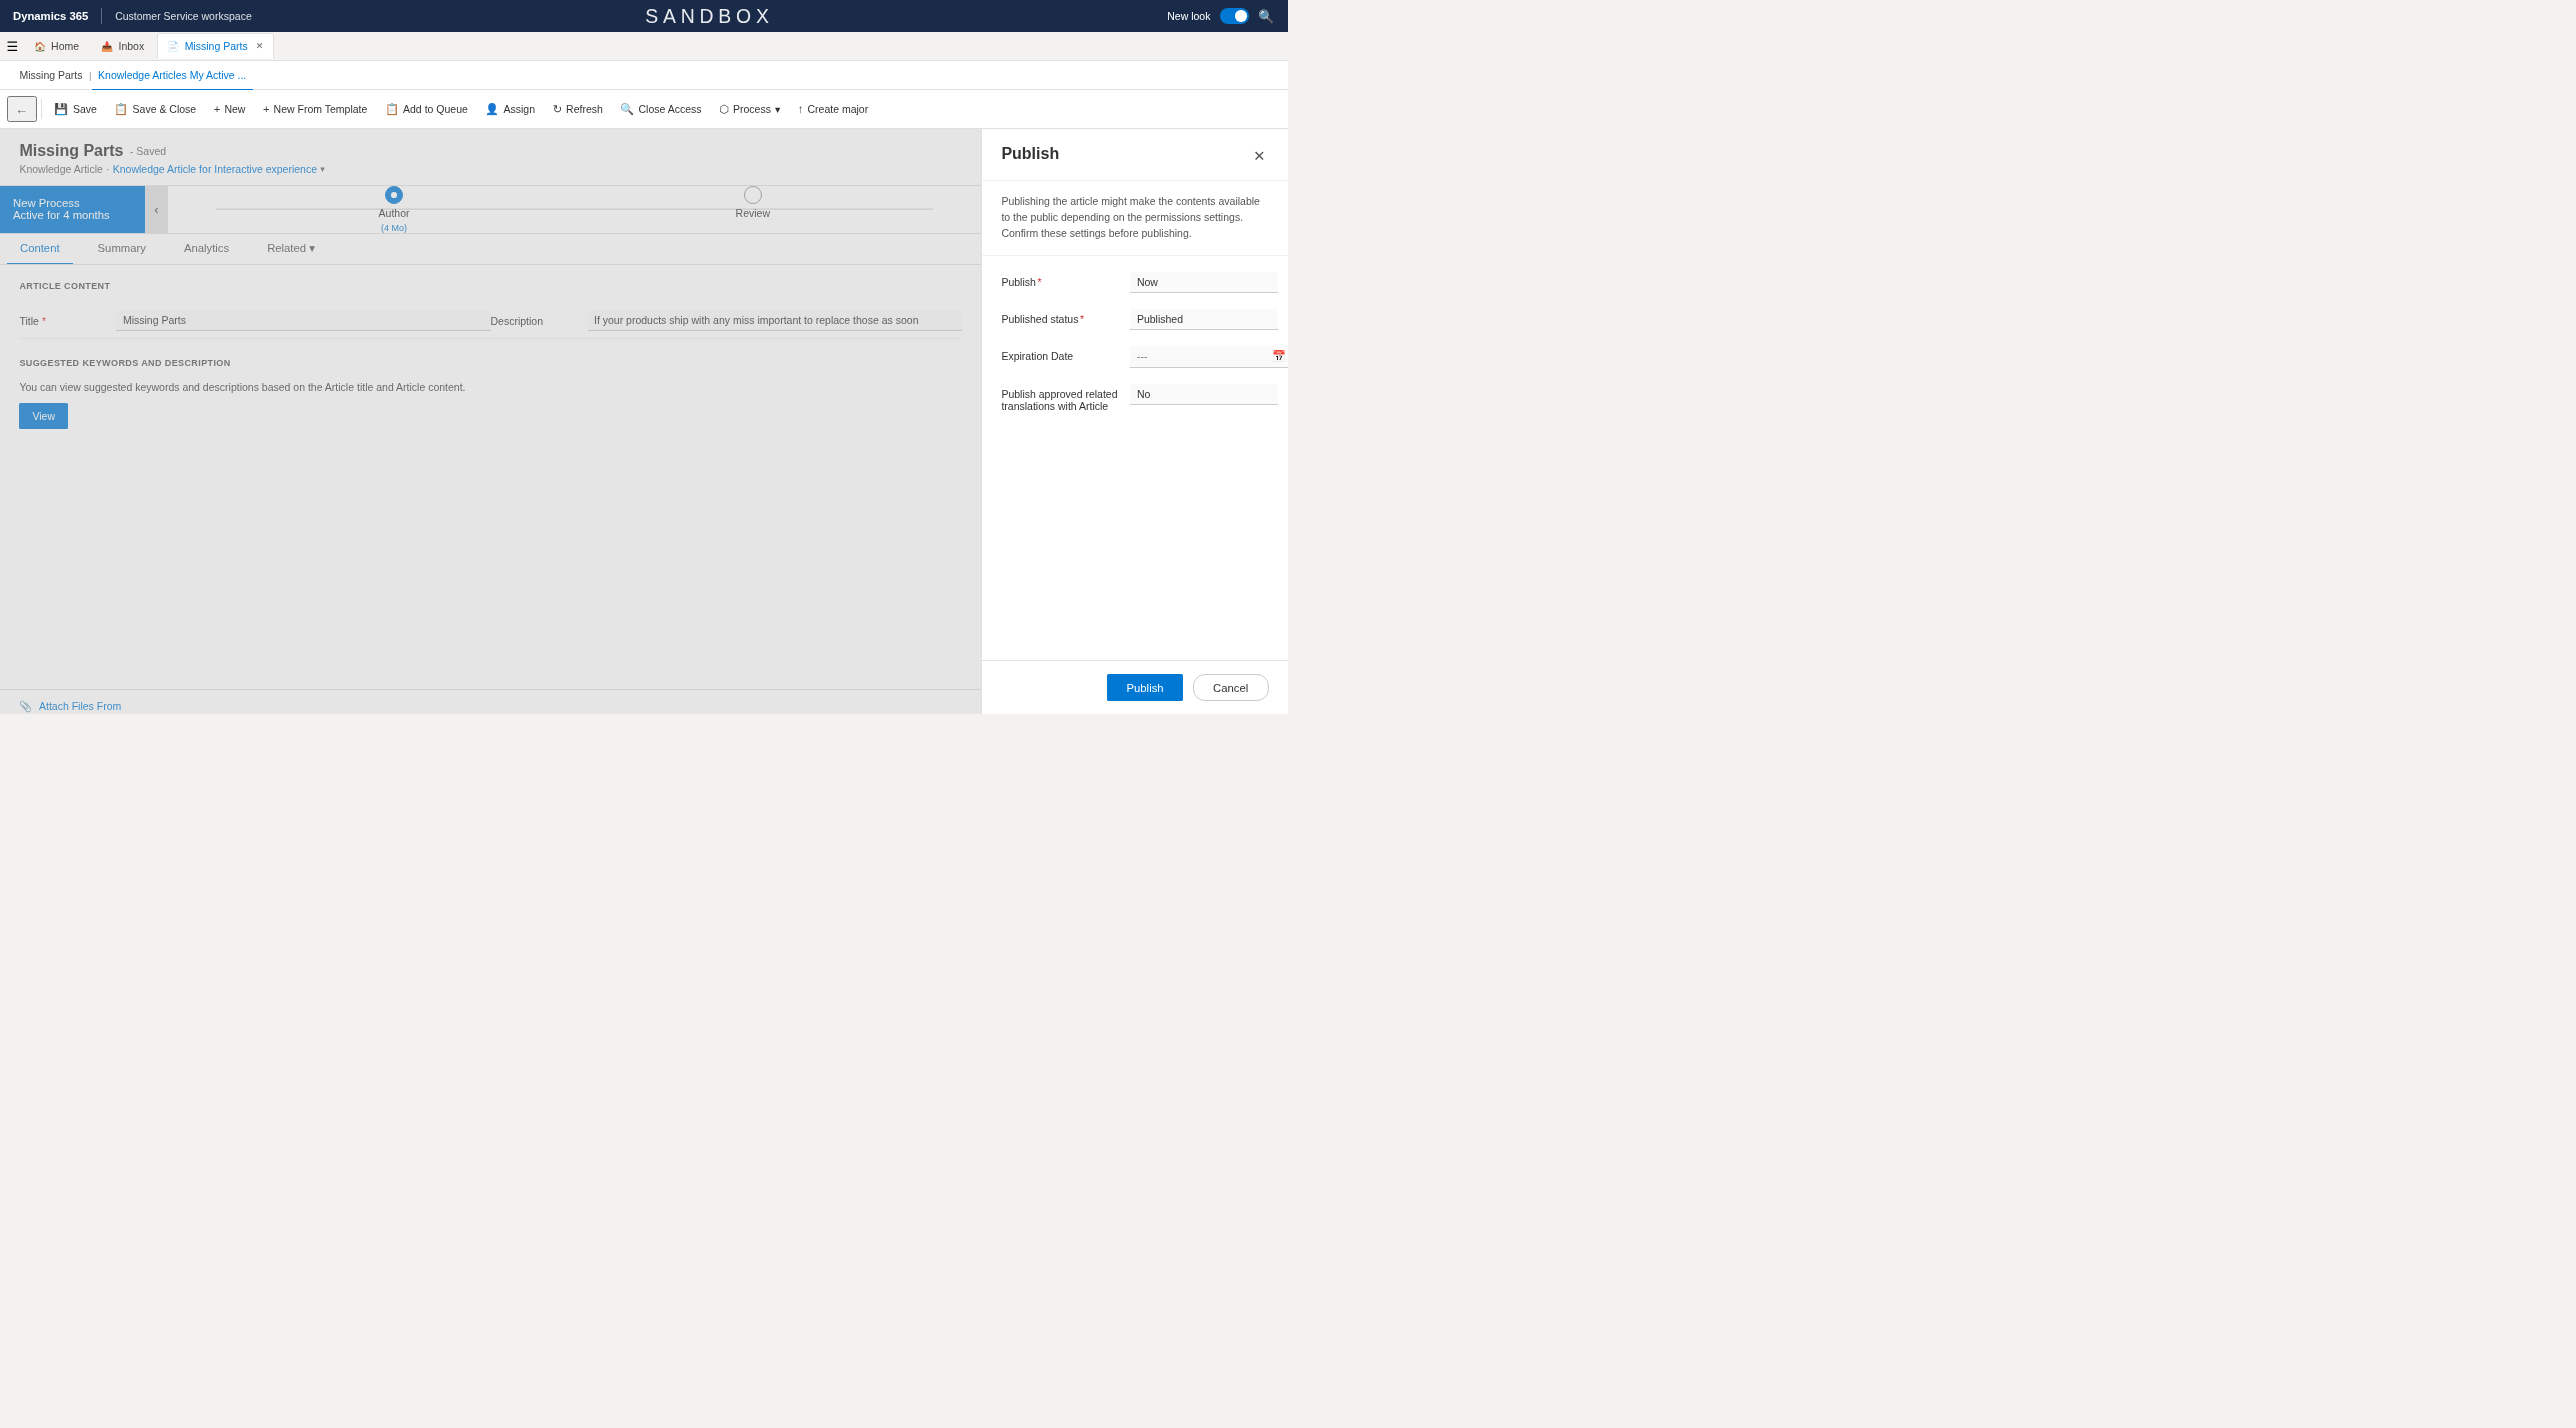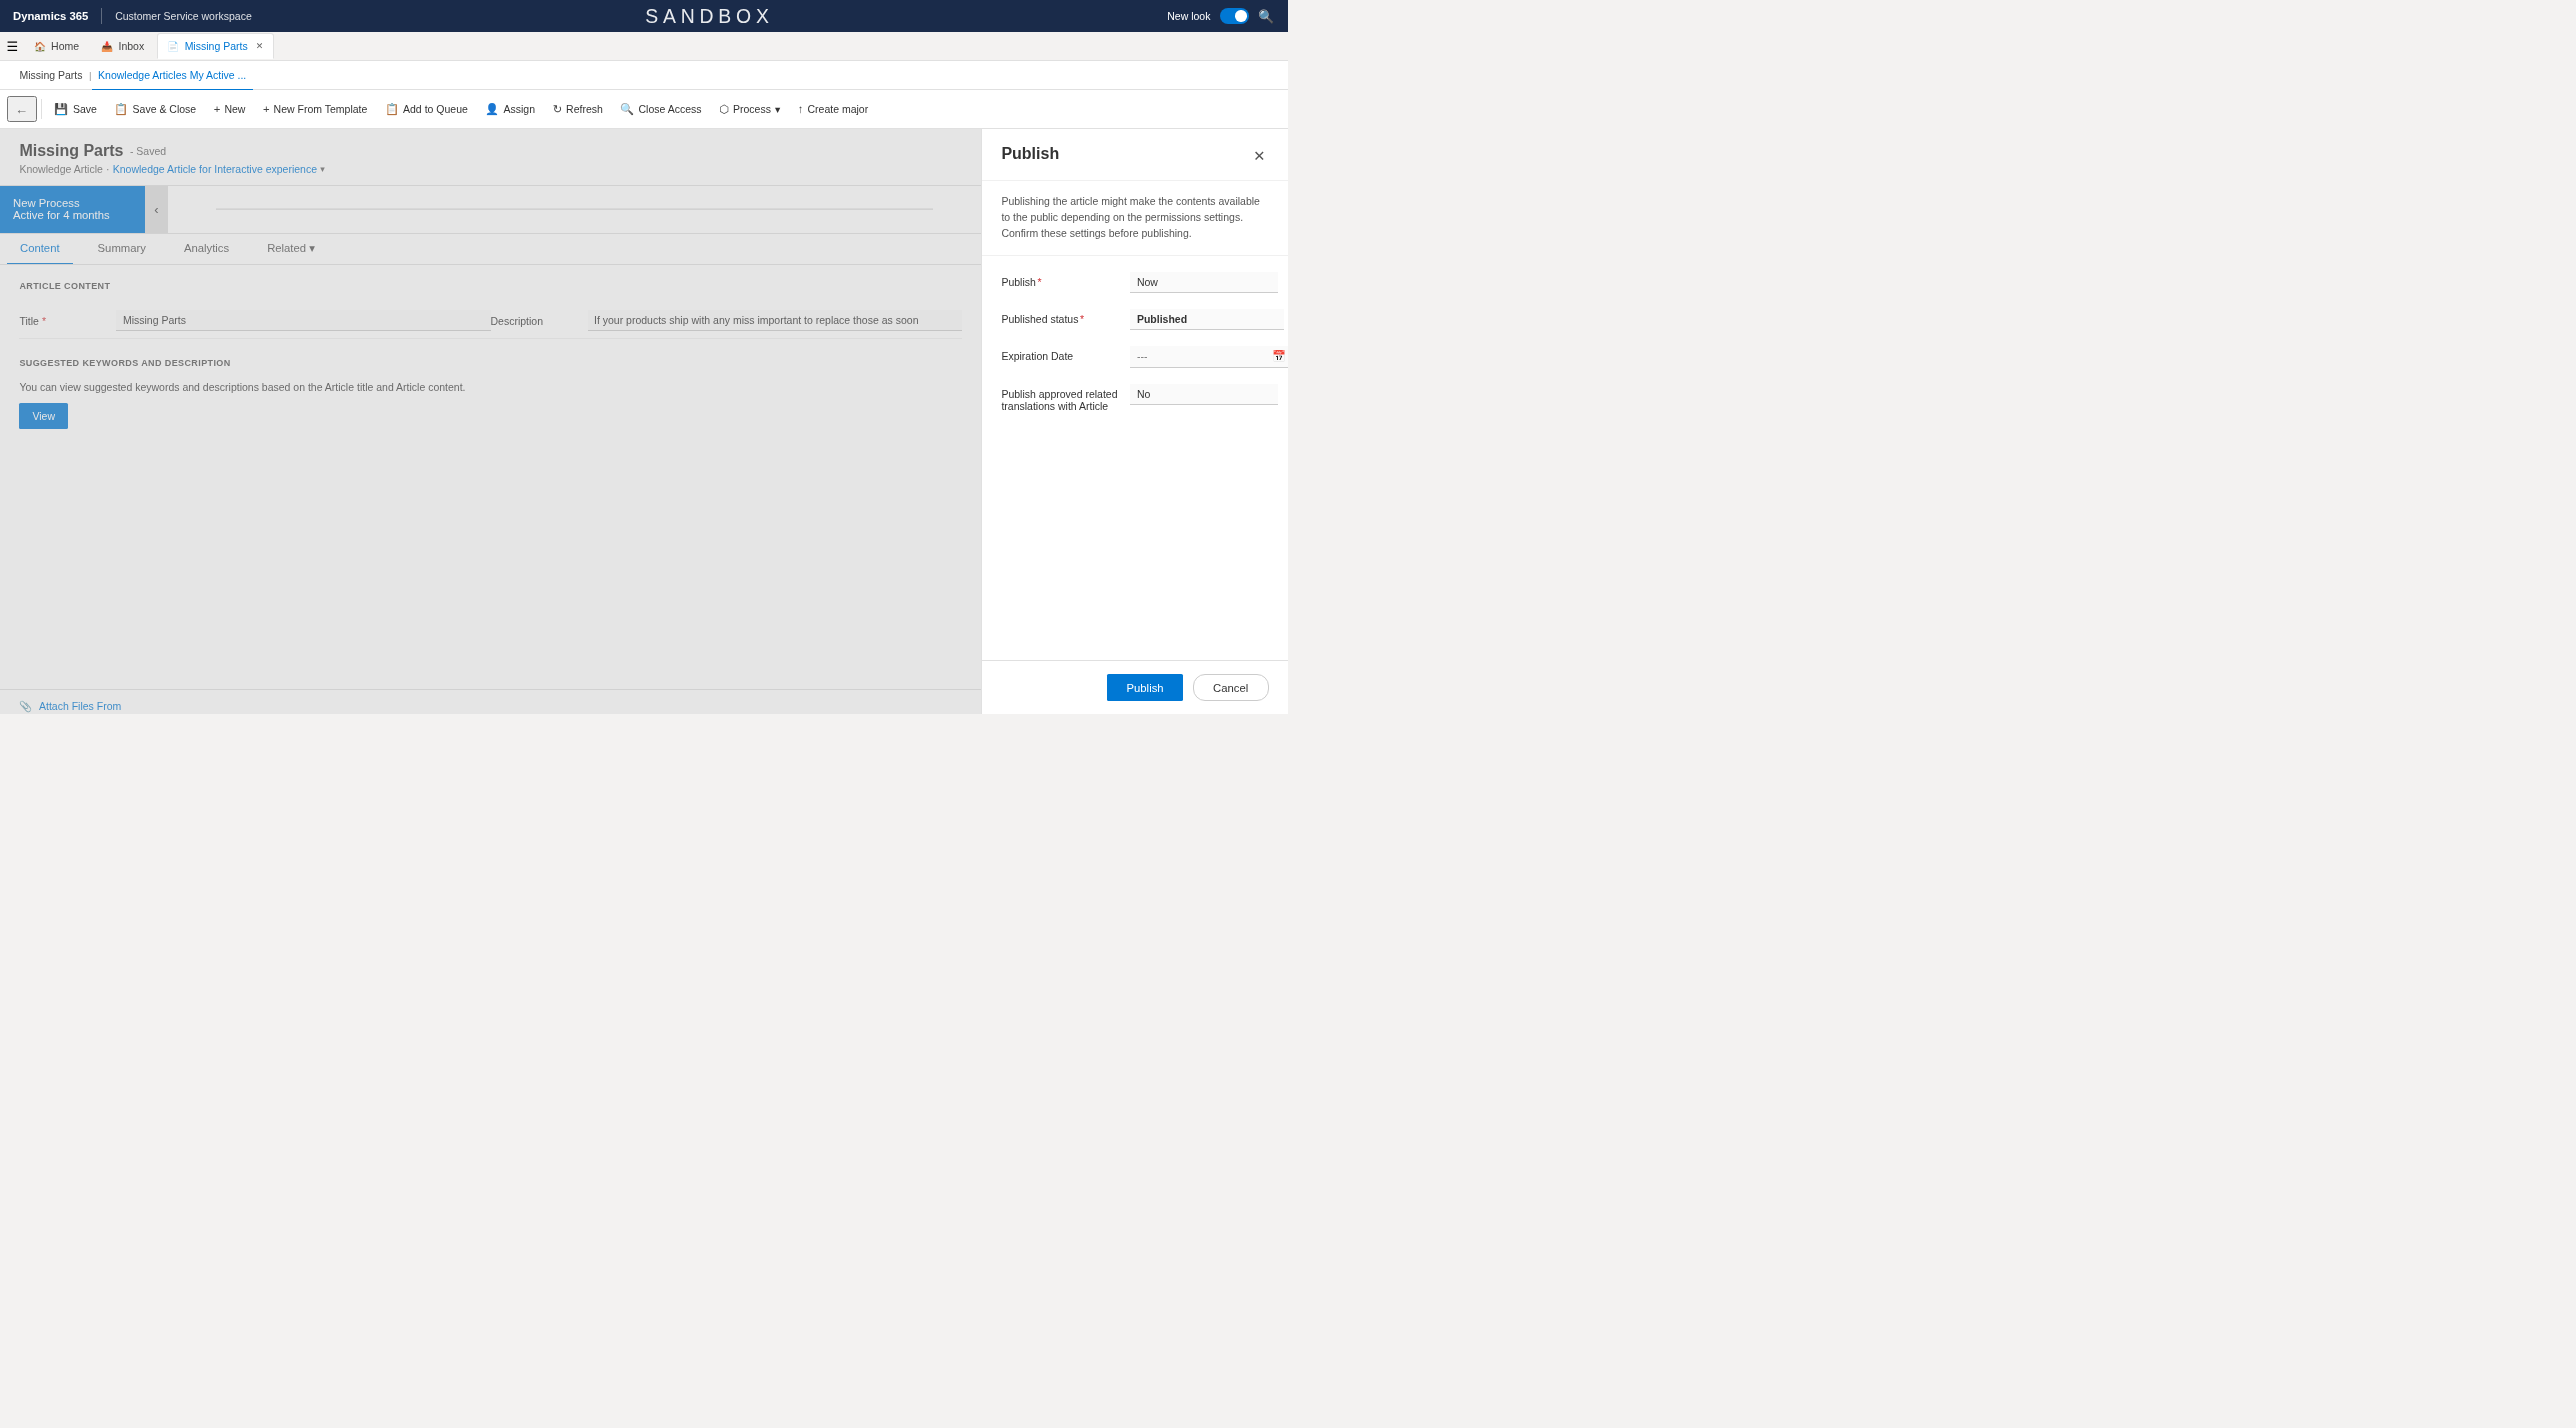--- a/index.html
+++ b/index.html
@@ -437,20 +437,31 @@
     </div>
 
     <div class="process-bar-wrapper">
       <div class="process-active-block">
         <span class="stage-name">New Process</span>
         <span class="stage-sub">Active for 4 months</span>
       </div>
       <button class="process-collapse">‹</button>
       <div class="process-timeline">
         <div class="timeline-line"></div>
+        <div class="timeline-steps">
+          <div class="t-step">
+            <div class="t-circle filled"></div>
+            <span class="t-label">Author</span>
+            <span class="t-sublabel">(4 Mo)</span>
+          </div>
+          <div class="t-step">
+            <div class="t-circle grey"></div>
+            <span class="t-label">Review</span>
+          </div>
+        </div>
       </div>
     </div>
 
     <div class="content-tabs">
       <div class="content-tab active">
         <span>Content</span>
       </div>
       <div class="content-tab">
         <span>Summary</span>
       </div>
@@ -507,21 +518,21 @@
           <span>Publish</span>
           <span class="panel-field-required"> *</span>
         </span>
         <input class="panel-field-input" type="text" value="Now" readonly="" style="cursor: pointer;">
       </div>
       <div class="panel-field">
         <span class="panel-field-label">
           <span>Published status</span>
           <span class="panel-field-required"> *</span>
         </span>
-        <input class="panel-field-input" type="text" value="Published" readonly="" style="cursor: pointer; font-weight: bold;">
+        <input class="panel-field-input" type="text" value="Published" readonly="" style="cursor: pointer;">
       </div>
       <div class="panel-field">
         <span class="panel-field-label">
           <span>Expiration Date</span>
         </span>
         <div class="date-input-wrap">
           <input type="text" placeholder="---" style="border: none; background: transparent; font-size: 10.5px; outline: none; flex: 1 1 0%; color: rgb(170, 170, 170);">
           <span class="calendar-icon">📅</span>
         </div>
       </div>

